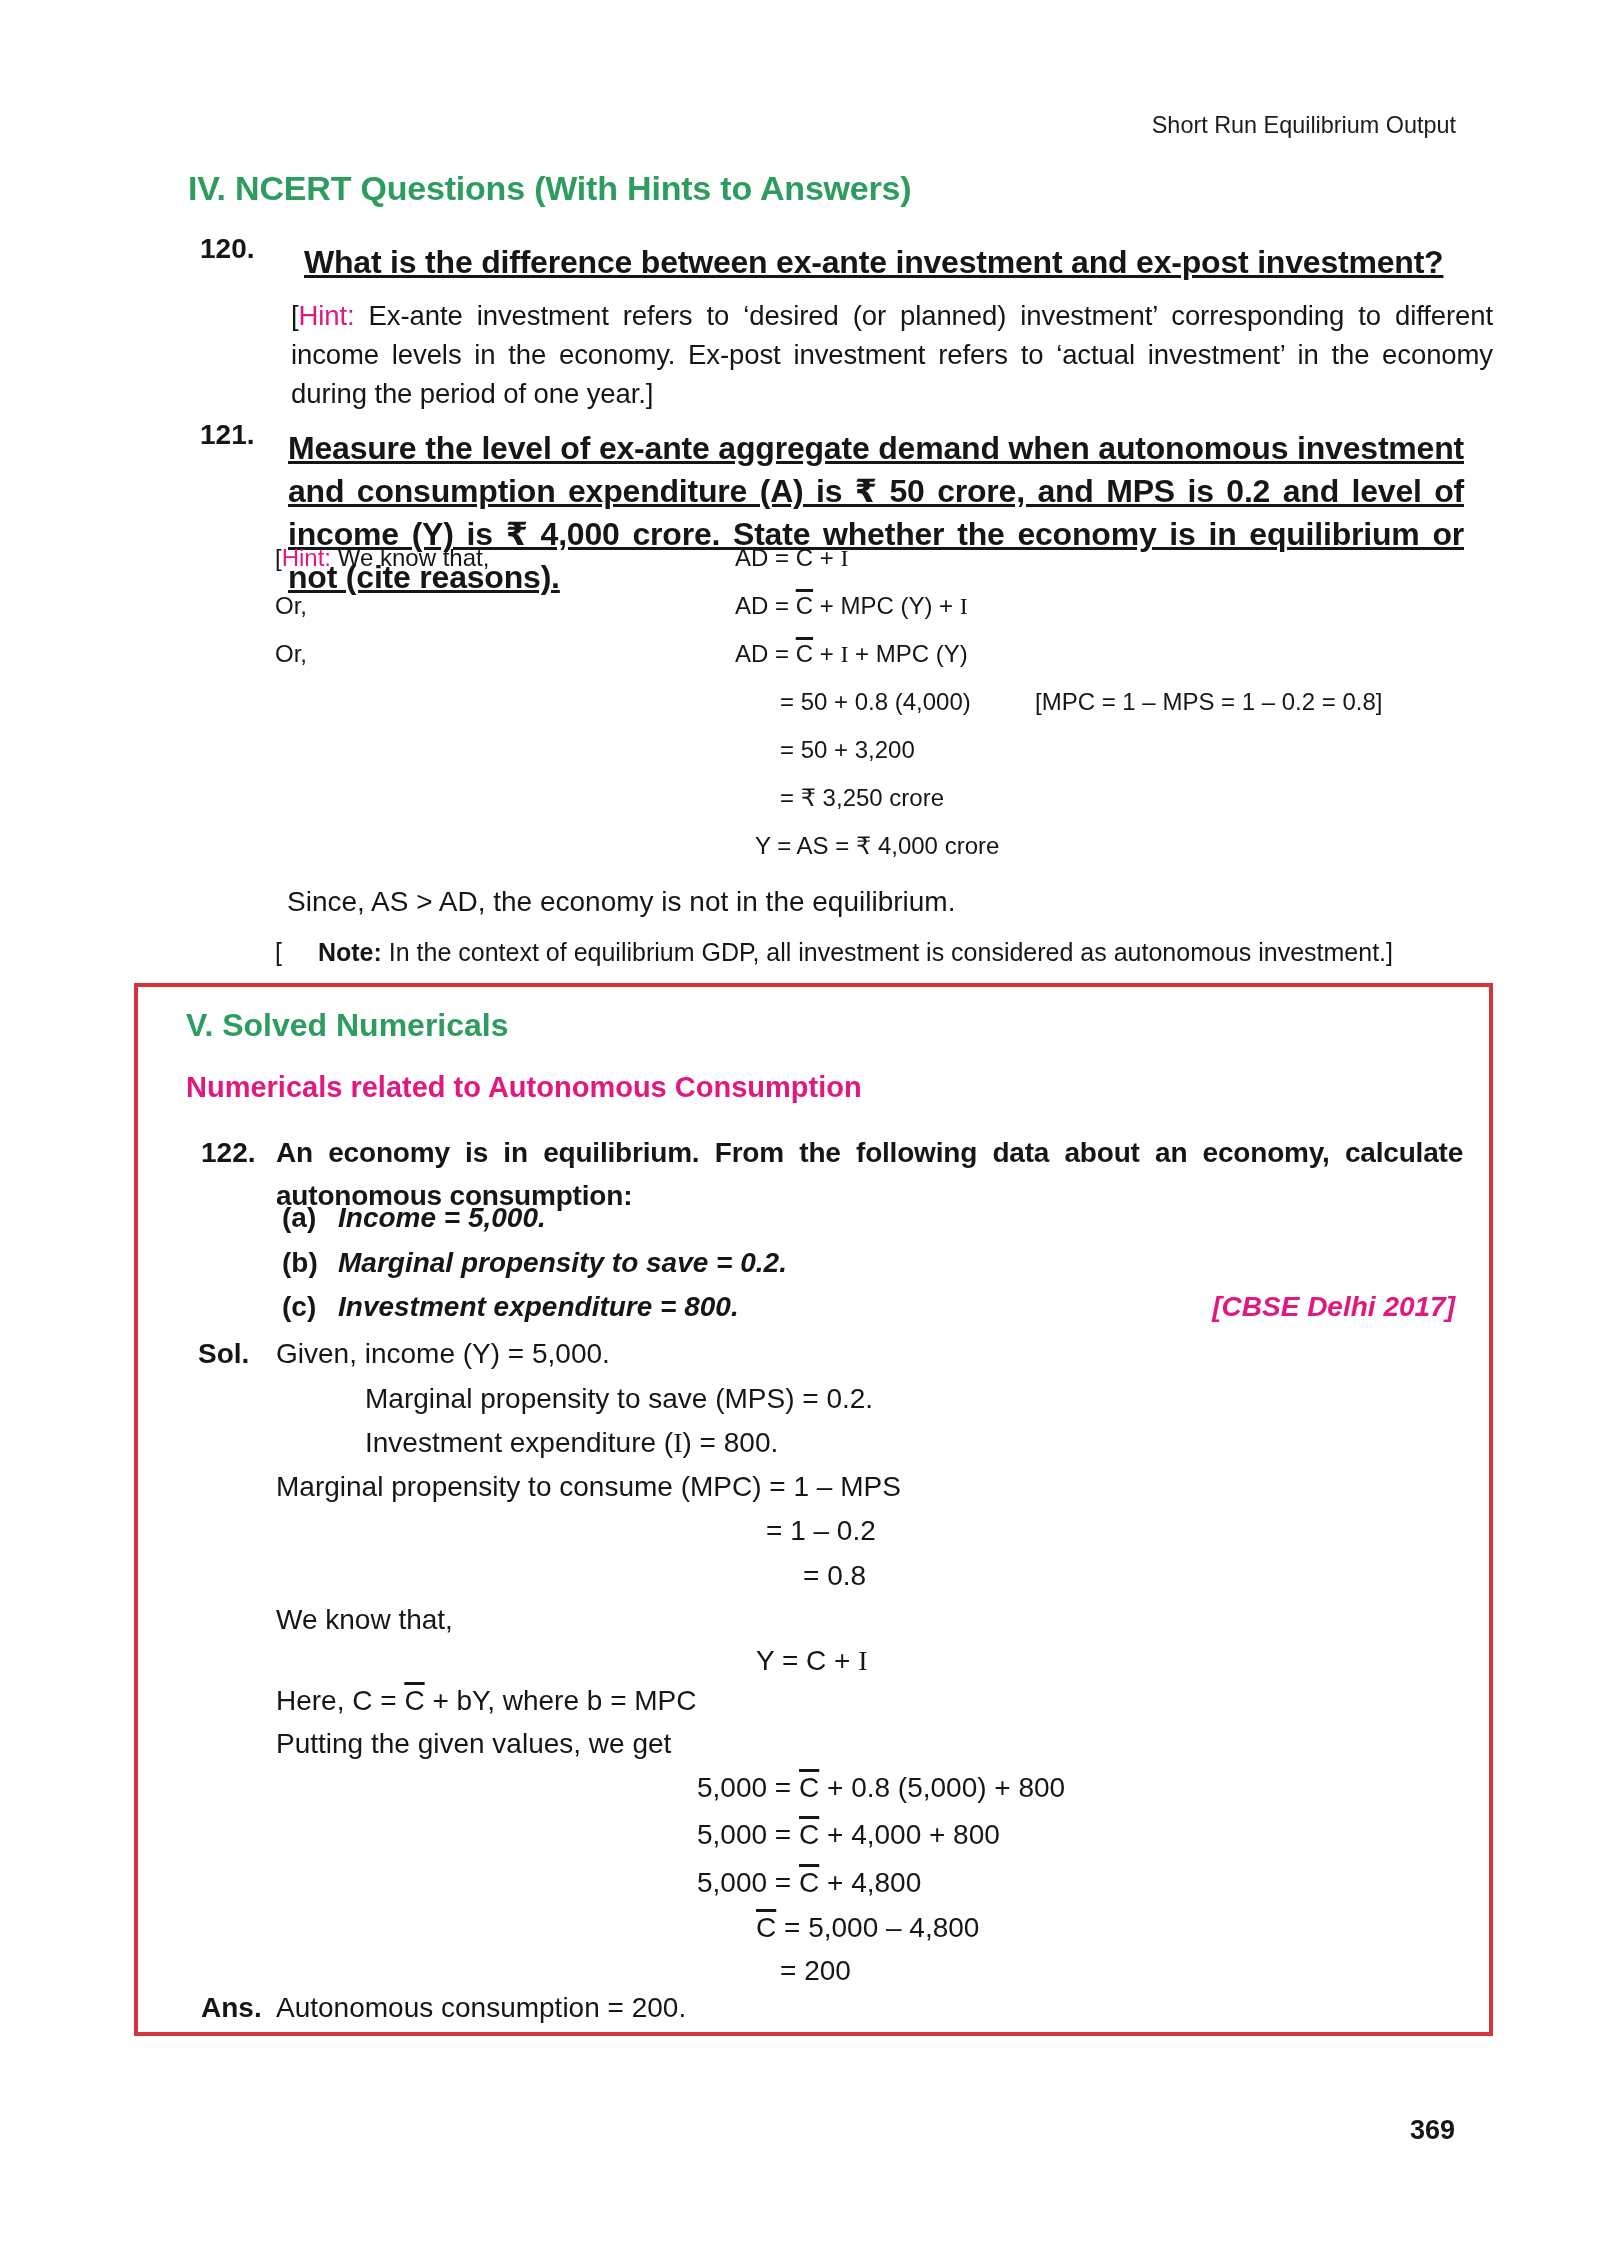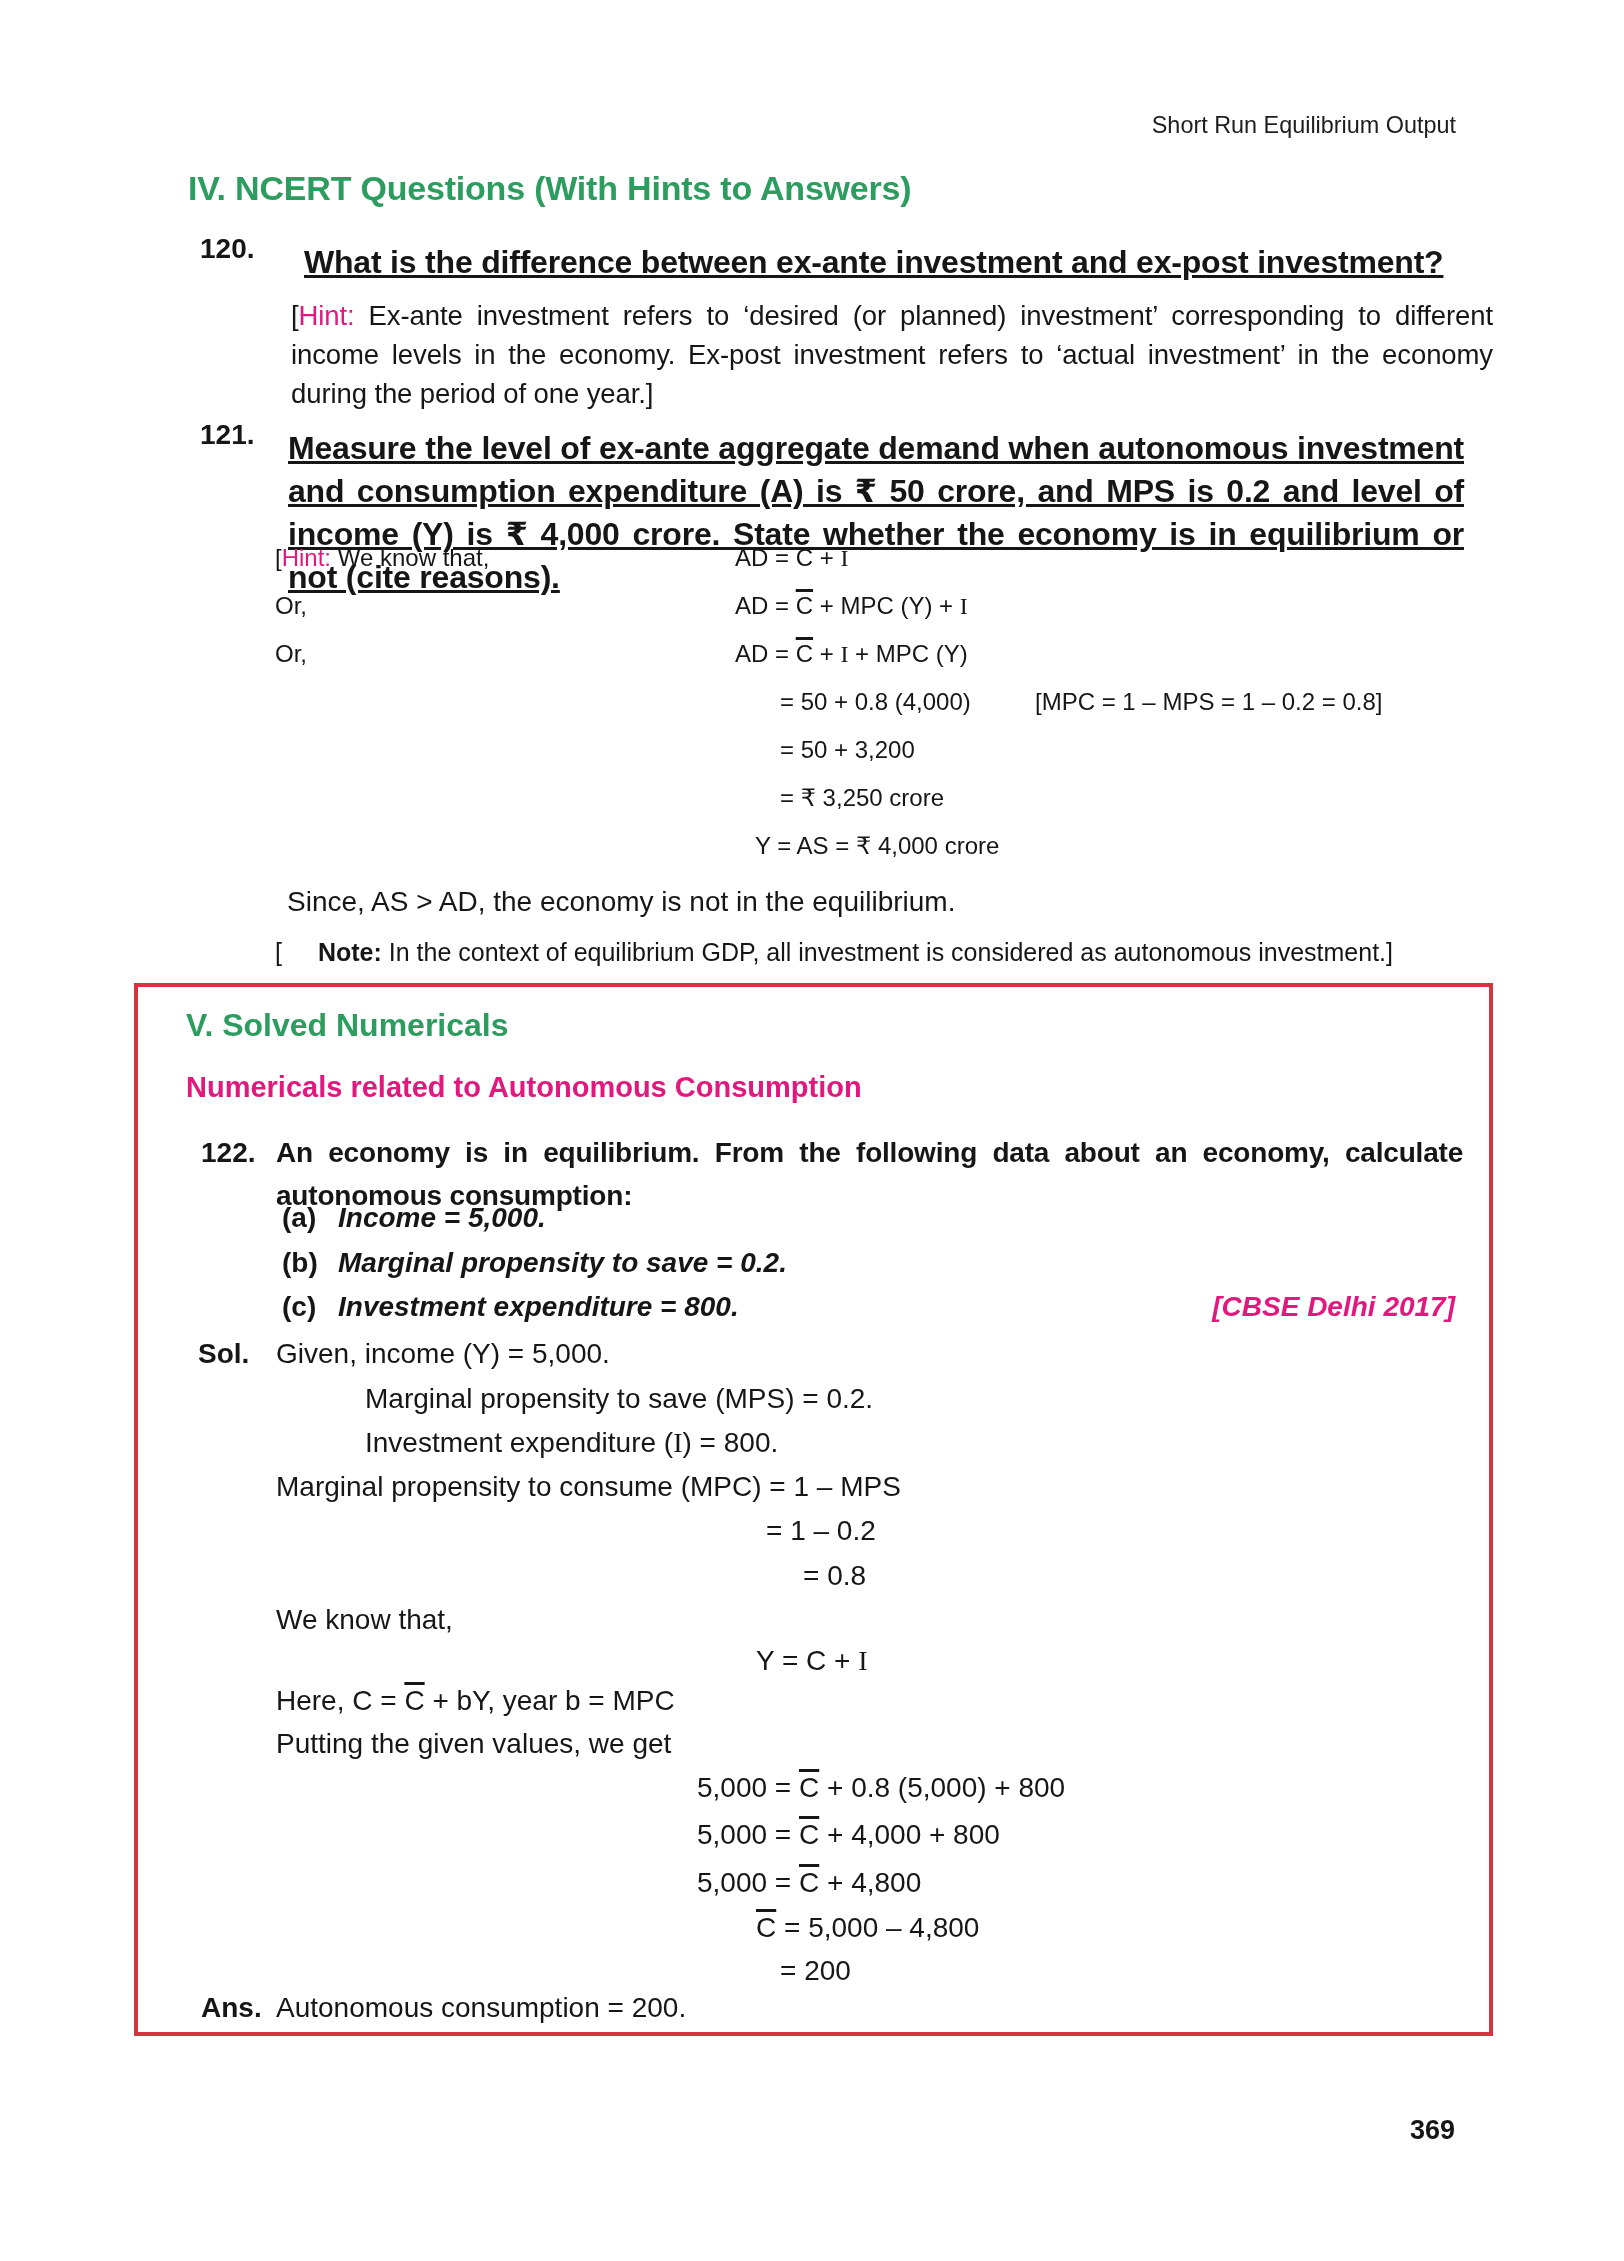--- a/index.html
+++ b/index.html
@@ -144,21 +144,21 @@
     <span class="ln" style="top:396px;left:227px;">Marginal propensity to save (MPS) = 0.2.</span>
     <span class="ln" style="top:440px;left:227px;"><span>Investment expenditure (</span><span class="si">I</span><span>) = 800.</span></span>
 
     <span class="ln" style="top:484px;left:138px;">Marginal propensity to consume (MPC) = 1 – MPS</span>
     <span class="ln" style="top:528px;left:628px;">= 1 – 0.2</span>
     <span class="ln" style="top:573px;left:665px;">= 0.8</span>
 
     <span class="ln" style="top:617px;left:138px;">We know that,</span>
     <span class="ln" style="top:658px;left:618px;"><span>Y = C + </span><span class="si">I</span></span>
 
-    <span class="ln" style="top:698px;left:138px;"><span>Here, C = </span><span class="bar">C</span><span> + bY, year b = MPC</span></span>
+    <span class="ln" style="top:698px;left:138px;"><span>Here, C = </span><span class="bar">C</span><span> + bY, where b = MPC</span></span>
     <span class="ln" style="top:741px;left:138px;">Putting the given values, we get</span>
 
     <span class="ln" style="top:785px;left:559px;"><span>5,000 = </span><span class="bar">C</span><span> + 0.8 (5,000) + 800</span></span>
     <span class="ln" style="top:832px;left:559px;"><span>5,000 = </span><span class="bar">C</span><span> + 4,000 + 800</span></span>
     <span class="ln" style="top:880px;left:559px;"><span>5,000 = </span><span class="bar">C</span><span> + 4,800</span></span>
     <span class="ln" style="top:925px;left:618px;"><span class="bar">C</span><span> = 5,000 – 4,800</span></span>
     <span class="ln" style="top:968px;left:642px;">= 200</span>
 
     <span class="ln lab" style="top:1005px;left:63px;">Ans.</span>
     <span class="ln" style="top:1005px;left:138px;">Autonomous consumption = 200.</span>

